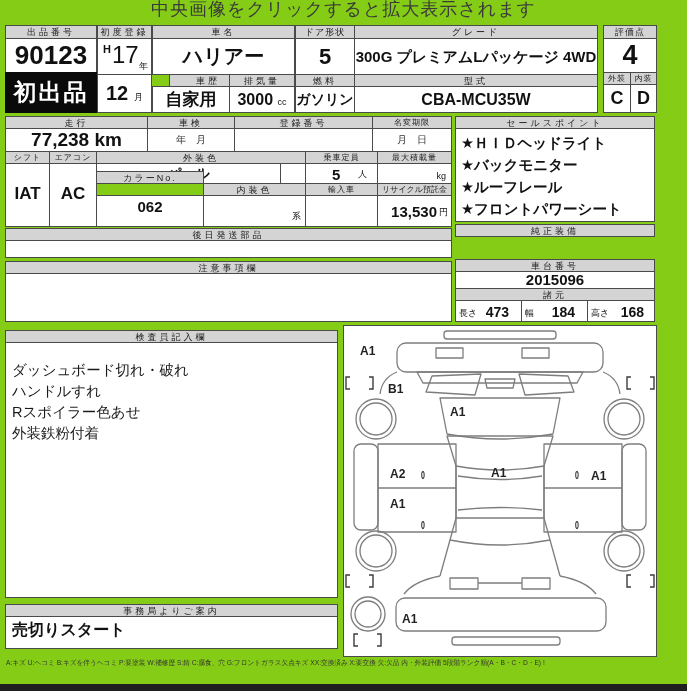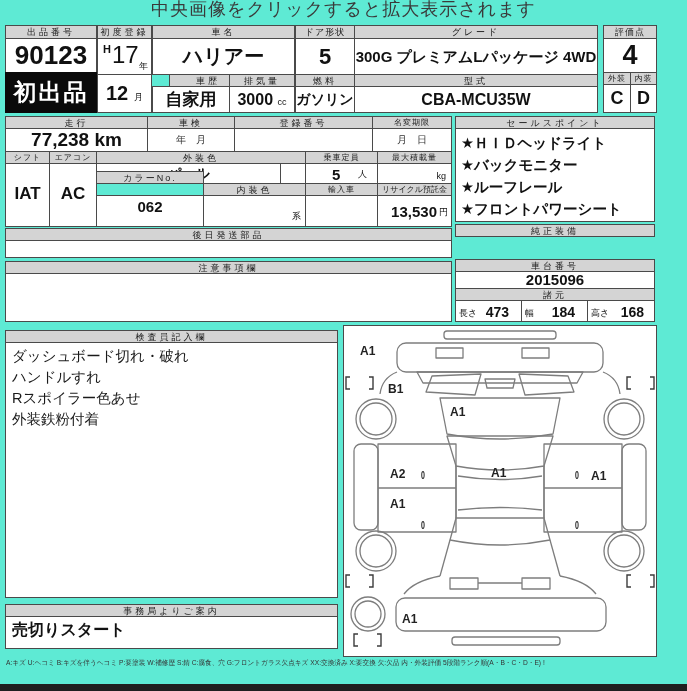--- a/index.html
+++ b/index.html
@@ -1,28 +1,28 @@
 <!DOCTYPE html>
 <html><head>
 <meta charset="utf-8">
 <style>
   html,body{margin:0;padding:0;background:#fff;}
-  #sheet{position:relative;width:687px;height:691px;background:#5eead4;
+  #sheet{position:relative;width:687px;height:691px;background:#84cc16;
          font-family:"Liberation Sans","DejaVu Sans",sans-serif;color:#111;overflow:hidden;}
   .abs{position:absolute;box-sizing:border-box;}
   .b{border:1px solid #4a4a4a;background:#fff;}
   .h{border:1px solid #4a4a4a;background:#d4d4d4;font-size:9px;letter-spacing:3px;
      text-align:center;color:#1a1a1a;line-height:12px;white-space:nowrap;overflow:hidden;}
   .h.sm{font-size:8px;letter-spacing:1px;}
   .v{font-weight:bold;text-align:center;overflow:hidden;}
   .unit{font-size:9px;font-weight:normal;}
   .title{width:100%;top:-3px;text-align:center;font-size:18px;color:#3a3a3a;letter-spacing:1px;}
   .badge{background:#0a0a0a;color:#fff;font-size:23px;font-weight:bold;text-align:center;
          line-height:40px;letter-spacing:2px;}
-  .lines{font-size:14.5px;line-height:21px;color:#1a1a1a;padding:3px 6px;text-align:left;}
+  .lines{font-size:14.5px;line-height:21px;color:#1a1a1a;padding:17px 6px;text-align:left;}
   .sales{font-size:14.5px;font-weight:bold;line-height:22px;padding:3px 5px;text-align:left;}
   .mark{position:absolute;font-weight:bold;font-size:12px;color:#222;line-height:12px;}
   .mark.zero{font-size:10px;transform:scaleX(.7);transform-origin:left;}
   .legend{font-size:7px;color:#333;white-space:nowrap;transform:scaleX(.95);transform-origin:left;}
   svg{display:block;}
 </style>
 </head>
 <body>
 
 <div id="sheet">

